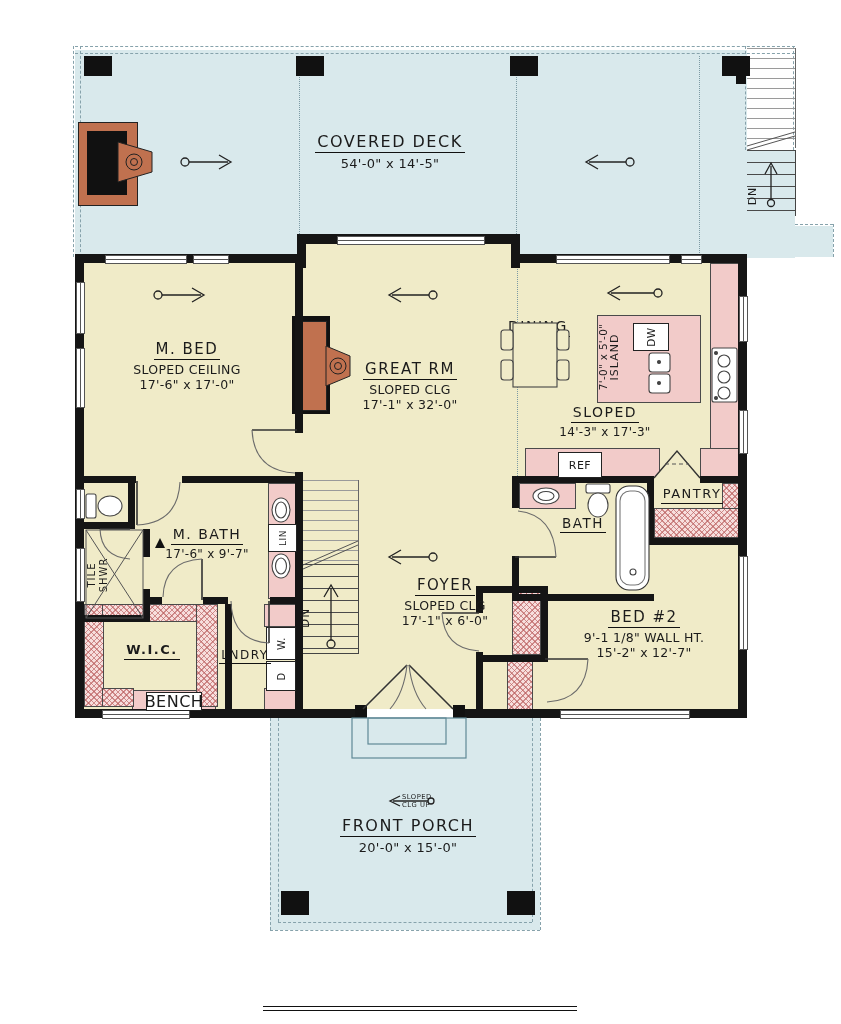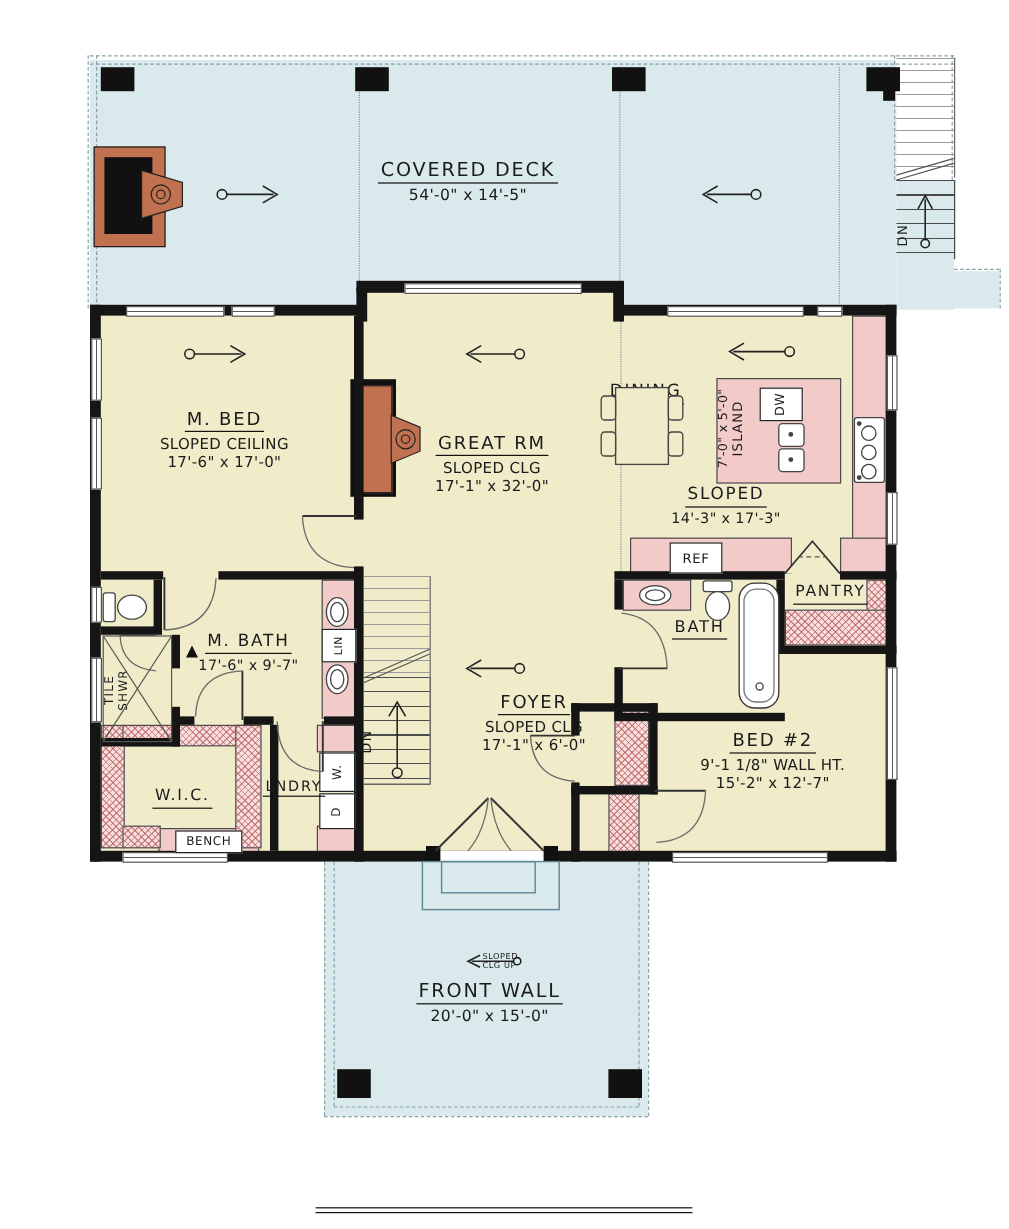--- a/index.html
+++ b/index.html
@@ -166,21 +166,21 @@
     </div>
   <div class="wbox" style="left:268px;top:524px;width:27px;height:26px;">
       <span class="rot" style="font-size:9px;">LIN</span>
     </div>
   <div class="wbox" style="left:266px;top:627px;width:28px;height:31px;">
       <span class="rot" style="font-size:10px;">W.</span>
     </div>
   <div class="wbox" style="left:266px;top:661px;width:28px;height:28px;">
       <span class="rot" style="font-size:10px;">D</span>
     </div>
-  <div class="wbox" style="left:146px;top:692px;width:54px;height:17px;font-size:10px;">
+  <div class="wbox" style="left:146px;top:692px;width:54px;height:17px;font-size:16px;">
       <span>BENCH</span>
     </div>
 
   <div class="lbl" style="left:290px;top:132px;width:200px;">
     <div style="font-size:16px;text-align:center;"><span class="nm">COVERED DECK</span></div>
     <div class="sub" style="font-size:13px;margin-top:3px;">54'-0" x 14'-5"</div>
   </div>
   <div class="lbl" style="left:107px;top:340px;width:160px;">
     <div style="font-size:15px;"><span class="nm">M. BED</span></div>
     <div class="sub" style="font-size:12.5px;margin-top:2px;">SLOPED CEILING</div>
@@ -222,28 +222,28 @@
     <div style="font-size:13.5px;"><span class="nm">BATH</span></div>
   </div>
   <div class="lbl" style="left:652px;top:486px;width:80px;">
     <div style="font-size:13px;"><span class="nm">PANTRY</span></div>
   </div>
   <div class="lbl" style="left:564px;top:608px;width:160px;">
     <div style="font-size:15px;"><span class="nm">BED #2</span></div>
     <div class="sub" style="font-size:12.5px;margin-top:2px;">9'-1 1/8" WALL HT.</div>
     <div class="sub" style="font-size:12.5px;">15'-2" x 12'-7"</div>
   </div>
-  <div class="lbl" style="left:112px;top:656px;width:80px;">
+  <div class="lbl" style="left:112px;top:642px;width:80px;font-weight:bold;">
     <div style="font-size:13px;"><span class="nm">W.I.C.</span></div>
   </div>
   <div class="lbl" style="left:216px;top:648px;width:58px;">
     <div style="font-size:12px;"><span class="nm">LNDRY</span></div>
   </div>
   <div class="lbl" style="left:328px;top:816px;width:160px;">
-    <div style="font-size:16px;"><span class="nm">FRONT WALL</span></div>
+    <div style="font-size:16px;"><span class="nm">FRONT PORCH</span></div>
     <div class="sub" style="font-size:13px;margin-top:3px;">20'-0" x 15'-0"</div>
   </div>
   <div class="lbl" style="left:402px;top:793px;width:46px;text-align:left;">
     <div style="font-size:6.8px;letter-spacing:.5px;">SLOPED</div>
     <div style="font-size:6.8px;letter-spacing:.5px;">CLG UP</div>
   </div>
   <div class="lbl rot" style="left:748px;top:178px;width:22px;height:36px;">
     <span style="font-size:11px;letter-spacing:1px;">DN</span>
   </div>
 

